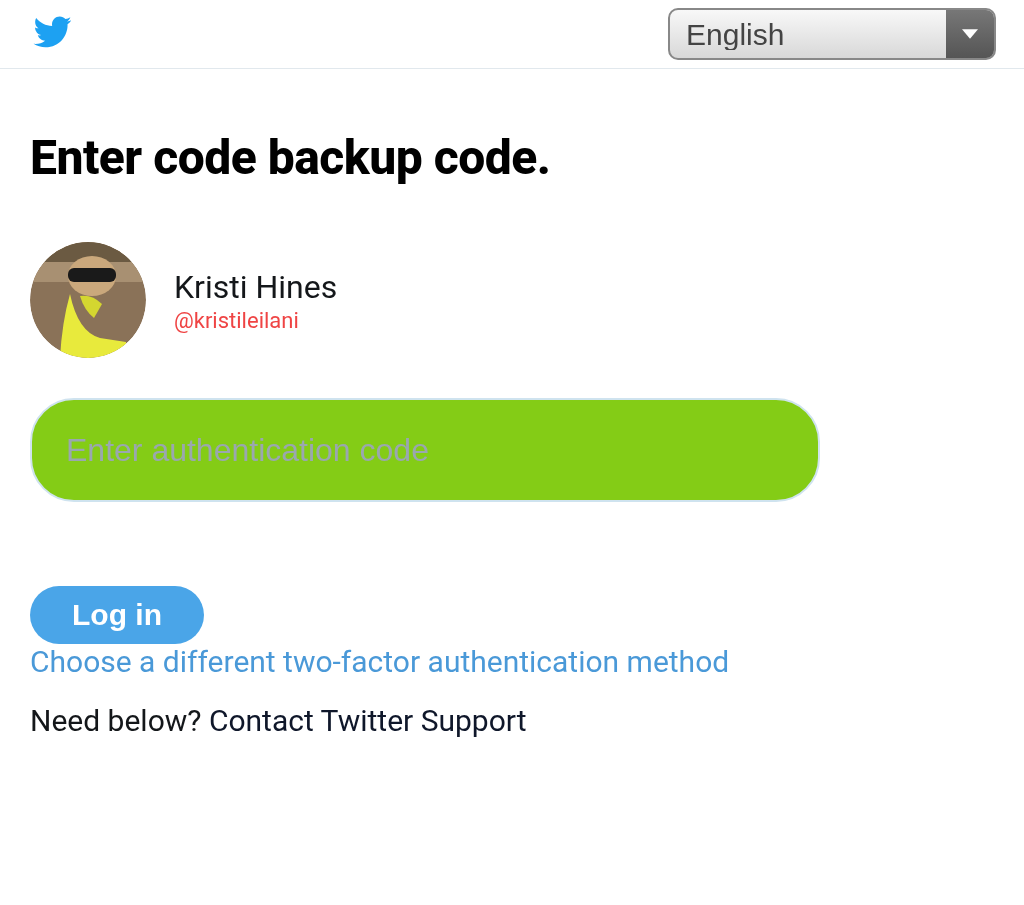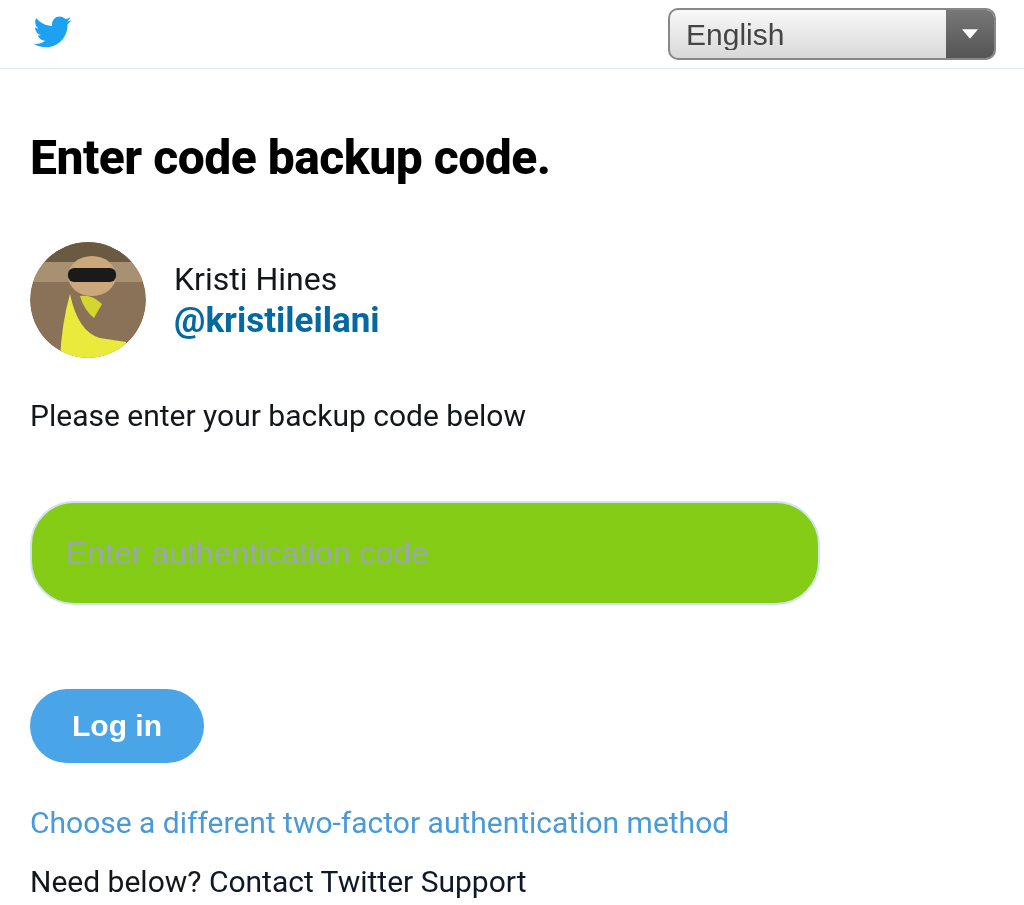--- a/index.html
+++ b/index.html
@@ -87,24 +87,23 @@
       width: 100%;
       height: 100%;
       display: block;
     }
     .user-name {
       font-size: 32px;
       font-weight: 400;
       color: #14171a;
     }
     .user-handle {
-      font-size: 35px;
-      color: #0369a1;
+      font-size: 22px;
+      color: #ef4444;
       margin-top: 2px;
-      font-weight: bold;
     }
     .instruction {
       font-size: 30px;
       color: #14171a;
       margin-bottom: 68px;
     }
     .code-input {
       width: 790px;
       height: 104px;
       border: 2px solid #cfe3ef;
@@ -118,25 +117,24 @@
       display: block;
     }
     .code-input::placeholder {
       color: #9aa7af;
     }
     .login-button {
       background: #4aa5e8;
       color: #fff;
       border: none;
       border-radius: 40px;
-      padding: 20px 42px;
+      padding: 12px 42px;
       font-size: 30px;
       font-weight: 700;
       cursor: pointer;
-      margin-bottom: 42px;
     }
     .alt-method {
       display: block;
       font-size: 30px;
       color: #4a99d8;
       text-decoration: none;
       margin-bottom: 24px;
       cursor: pointer;
     }
     .help-row {
@@ -192,21 +190,20 @@
           <path d="M 50 54 Q 54 68 64 76 L 72 62 Q 62 52 50 54 Z" fill="#d4d630"></path>
         </g>
       </svg>
     </div>
     <div>
       <div class="user-name">Kristi Hines</div>
       <div class="user-handle">@kristileilani</div>
     </div>
   </div>
 
-  <div class="instruction">Please enter your backup code below</div>
 
   <input type="text" class="code-input" placeholder="Enter authentication code" style="">
 
   <button class="login-button">Log in</button>
 
   <a class="alt-method">Choose a different two-factor authentication method</a>
 
   <div class="help-row">
     <span>Need below? </span><a class="help-link">Contact Twitter Support</a>
   </div>

